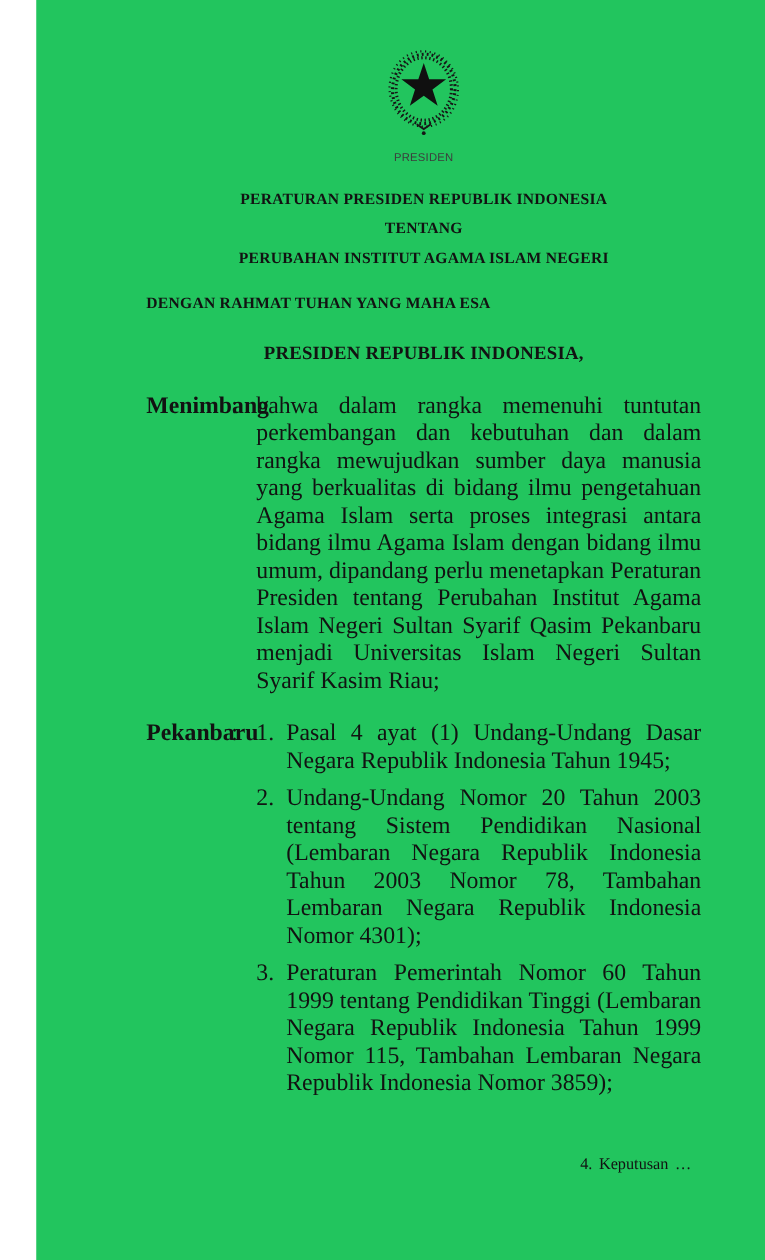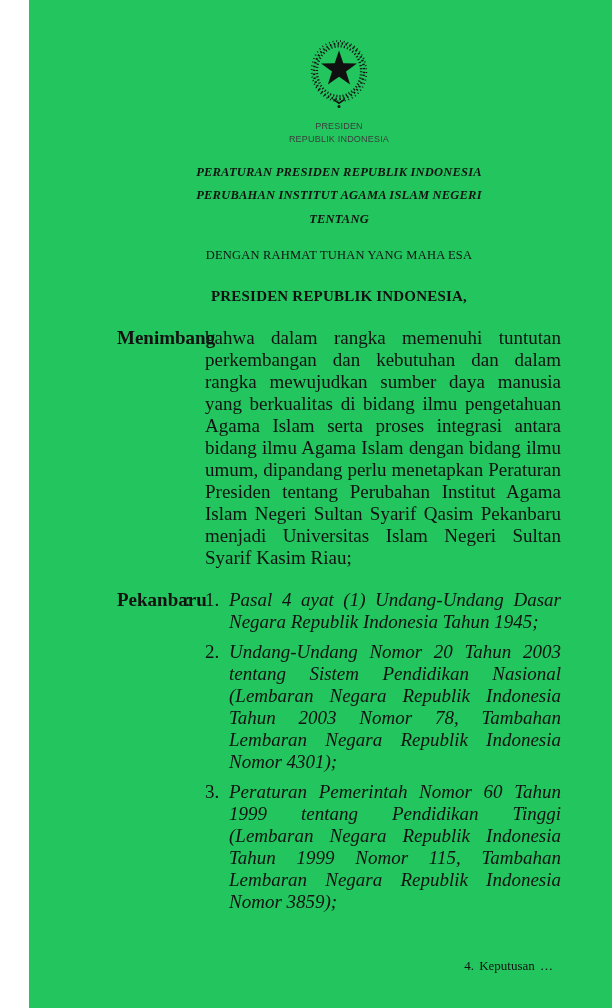--- a/index.html
+++ b/index.html
@@ -25,26 +25,25 @@
     color: #3d3d3d;
     letter-spacing: 0.2px;
   }
   
   .title-block { margin-top: 15px; text-align: center; }
   .title-line {
     font-weight: bold;
     font-size: 12.5px;
     line-height: 23.3px;
     letter-spacing: 0.2px;
-    font-style: italic;
   }
   .title-line.spaced { word-spacing: 7px; }
   .invocation {
-    margin-top: 15px; text-align: center;
-    font-weight: normal; font-size: 12.5px; line-height: 18px; letter-spacing: 0.2px;
+    margin-top: 15px; text-align: left;
+    font-weight: bold; font-size: 12.5px; line-height: 18px; letter-spacing: 0.2px;
   }
   .authority {
     margin-top: 23px; text-align: center;
     font-weight: bold; font-size: 15px; line-height: 18px; letter-spacing: 0.2px;
   }
   
   .clause {
     display: grid;
     grid-template-columns: 68px 20px 1fr;
     align-items: start;
@@ -57,21 +56,21 @@
   .clause-colon { font-weight: normal; }
   .clause-body { text-align: justify; text-justify: inter-word; }
   
   .legal-item {
     display: grid;
     grid-template-columns: 24px 1fr;
     margin-bottom: 8px;
   }
   .legal-item:last-child { margin-bottom: 0; }
   .item-number { text-align: left; }
-  .item-text { text-align: justify; text-justify: inter-word; font-style: italic; }
+  .item-text { text-align: justify; text-justify: inter-word; }
   
   .catchword {
     margin-top: 42px;
     text-align: right;
     font-size: 13px;
     line-height: 22px;
     word-spacing: 2px;
     padding-right: 8px;
   }
 </style>
@@ -87,27 +86,26 @@
         <ellipse cx="35" cy="36" rx="26.5" ry="29.5" stroke-width="2.6" stroke-dasharray="1.6 2.6" transform="rotate(8 35 36)"></ellipse>
         <ellipse cx="35" cy="36" rx="29" ry="32" stroke-width="1.8" stroke-dasharray="1 3" transform="rotate(-6 35 36)"></ellipse>
       </g>
       <polygon points="35,14 39.6,27.7 54,27.8 42.4,36.4 46.8,50.2 35,41.8 23.2,50.2 27.6,36.4 16,27.8 30.4,27.7" fill="#101010"></polygon>
       <g stroke="#161616" fill="none">
         <path d="M29 66 L35 70 L41 66" stroke-width="1.6"></path>
         <circle cx="35" cy="73.5" r="1.6" fill="#161616" stroke="none"></circle>
       </g>
     </svg>
     <div class="letterhead-name">PRESIDEN</div>
-    <div class="letterhead-name">REPUBLIK INDONESIA</div>
   </div>
 
   <div class="title-block">
     <div class="title-line">PERATURAN PRESIDEN REPUBLIK INDONESIA</div>
+    <div class="title-line">TENTANG</div>
     <div class="title-line">PERUBAHAN INSTITUT AGAMA ISLAM NEGERI</div>
-    <div class="title-line">TENTANG</div>
   </div>
 
   <div class="invocation">DENGAN RAHMAT TUHAN YANG MAHA ESA</div>
   <div class="authority">PRESIDEN REPUBLIK INDONESIA,</div>
 
   <div class="clause clause-menimbang">
     <div class="clause-label">Menimbang</div>
     <div class="clause-colon">:</div>
     <div class="clause-body">bahwa dalam rangka memenuhi tuntutan perkembangan dan kebutuhan dan dalam rangka mewujudkan sumber daya manusia yang berkualitas di bidang ilmu pengetahuan Agama Islam serta proses integrasi antara bidang ilmu Agama Islam dengan bidang ilmu umum, dipandang perlu menetapkan Peraturan Presiden tentang Perubahan Institut Agama Islam Negeri Sultan Syarif Qasim Pekanbaru menjadi Universitas Islam Negeri Sultan Syarif Kasim Riau;</div>
   </div>

